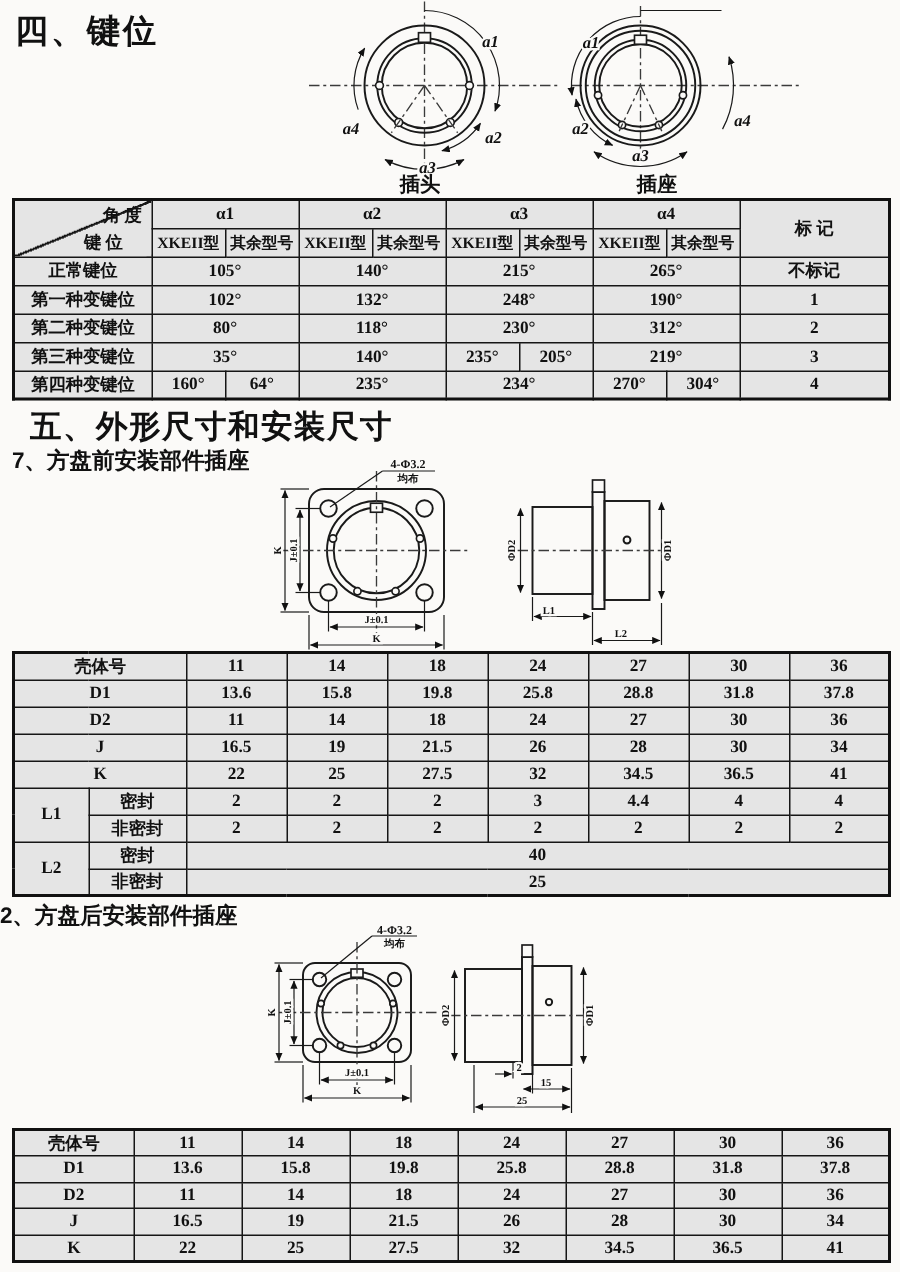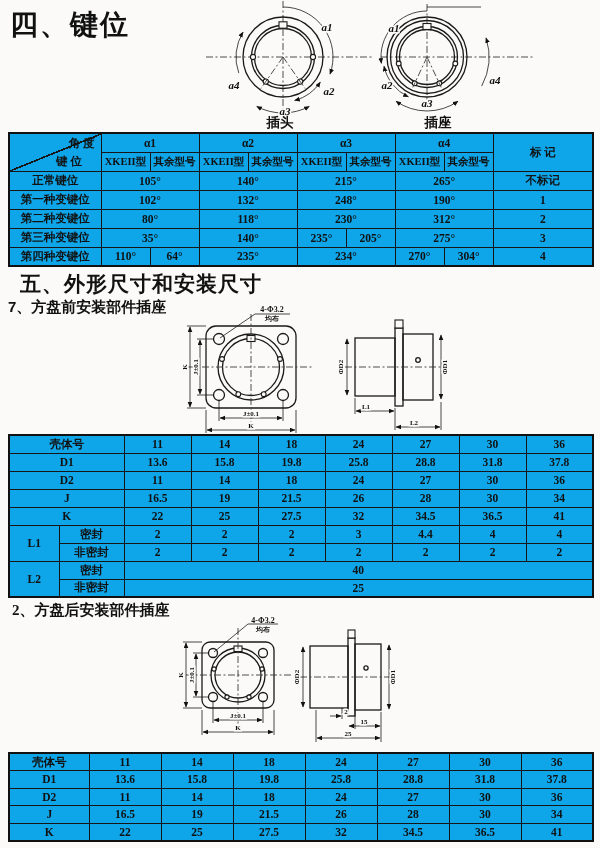--- a/index.html
+++ b/index.html
@@ -1,24 +1,24 @@
 <!DOCTYPE html>
 <html><head>
 <meta charset="utf-8">
 <style>
   * { margin:0; padding:0; box-sizing:border-box; }
   html,body { width:600px; height:848px; }
   body { position:relative; background:#fbfaf8; color:#111;
          font-family:"Liberation Sans", sans-serif; overflow:hidden; }
   .abs { position:absolute; }
-  .title-lg { font-size:28px; font-weight:bold; letter-spacing:2px; }
+  .title-lg { font-size:22px; font-weight:bold; letter-spacing:2px; }
   .title-md { font-size:21px; font-weight:bold; letter-spacing:1px; }
   .title-sm { font-size:15px; font-weight:bold; }
   .tbl { border-collapse:collapse; table-layout:fixed; width:584px;
-         border:2px solid #111; background:#0ea5e9; }
+         border:2px solid #111; background:#e5e5e5; }
   .tbl td { border:1.6px solid #161616; text-align:center; vertical-align:middle;
             font-family:"Liberation Serif", serif; font-weight:bold; font-size:11.5px;
             padding:0; overflow:hidden; white-space:nowrap; }
   .t1 tr { height:19px; }
   .t2 tr { height:18px; }
   .t3 tr { height:17.5px; }
   .corner { position:relative;
     background:linear-gradient(to bottom right, transparent 48.8%, #161616 48.8%, #161616 51.2%, transparent 51.2%); }
   .ct { position:absolute; top:2px; right:6px; }
   .cb { position:absolute; bottom:2px; left:6px;margin-left:40px; }
@@ -158,26 +158,26 @@
     <td colspan="2">230°</td>
     <td colspan="2">312°</td>
     <td>2</td>
   </tr>
   <tr>
     <td>第三种变键位</td>
     <td colspan="2">35°</td>
     <td colspan="2">140°</td>
     <td>235°</td>
     <td>205°</td>
-    <td colspan="2">275°</td>
+    <td colspan="2">219°</td>
     <td>3</td>
   </tr>
   <tr>
     <td>第四种变键位</td>
-    <td>110°</td>
+    <td>160°</td>
     <td>64°</td>
     <td colspan="2">235°</td>
     <td colspan="2">234°</td>
     <td>270°</td>
     <td>304°</td>
     <td>4</td>
   </tr>
 </tbody>
   </table>
 
@@ -339,21 +339,21 @@
     <td>密封</td>
     <td colspan="7">40</td>
   </tr>
   <tr>
     <td>非密封</td>
     <td colspan="7">25</td>
   </tr>
 </tbody>
   </table>
 
-<div class="abs title-sm" style="left:12px; top:601px;font-family:Liberation Serif, serif;">2、方盘后安装部件插座</div>
+<div class="abs title-sm" style="left:0; top:601px;">2、方盘后安装部件插座</div>
 
 <svg class="abs" style="left:150px; top:616px;" width="320" height="136" viewBox="0 0 320 136">
   <defs>
     <marker id="aE3" markerWidth="8" markerHeight="8" refX="6.5" refY="3" orient="auto">
         <path d="M0,0L7,3L0,6z" fill="#111"></path>
       </marker>
     <marker id="aS3" markerWidth="8" markerHeight="8" refX="6.5" refY="3" orient="auto-start-reverse">
         <path d="M0,0L7,3L0,6z" fill="#111"></path>
       </marker>
   </defs>

